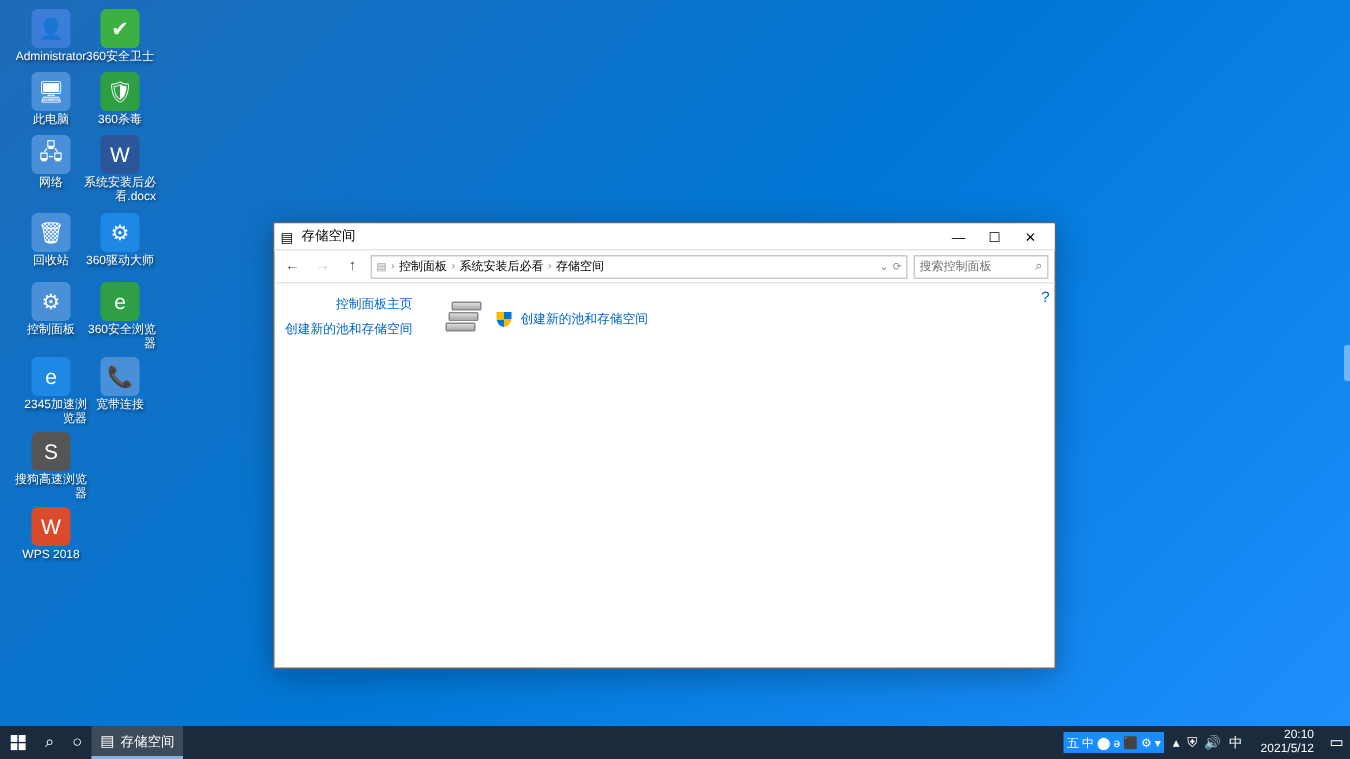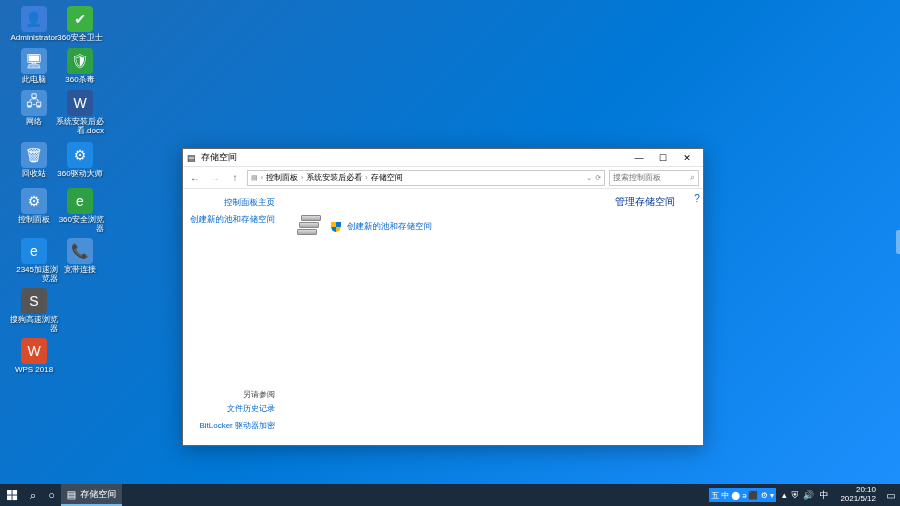--- a/index.html
+++ b/index.html
@@ -156,29 +156,23 @@
     <div class="searchbox">
       <input placeholder="搜索控制面板" style="">
       <span class="sicon">⌕</span>
     </div>
   </div>
 
   <div class="content">
     <div class="sidebar">
       <div class="link">控制面板主页</div>
       <div class="link">创建新的池和存储空间</div>
-      <div class="footer">
-        <div class="hdr">另请参阅</div>
-        <div class="link">文件历史记录</div>
-        <div class="link">BitLocker 驱动器加密</div>
-      </div>
     </div>
 
     <div class="main">
-      <div class="hdr">管理存储空间</div>
       <div class="action-row">
         <div class="drives-icon">
           <div class="d d1"></div>
             <div class="d d2"></div>
             <div class="d d3"></div>
         </div>
         <div class="shield"></div>
         <span class="action-link">创建新的池和存储空间</span>
       </div>
     </div>

